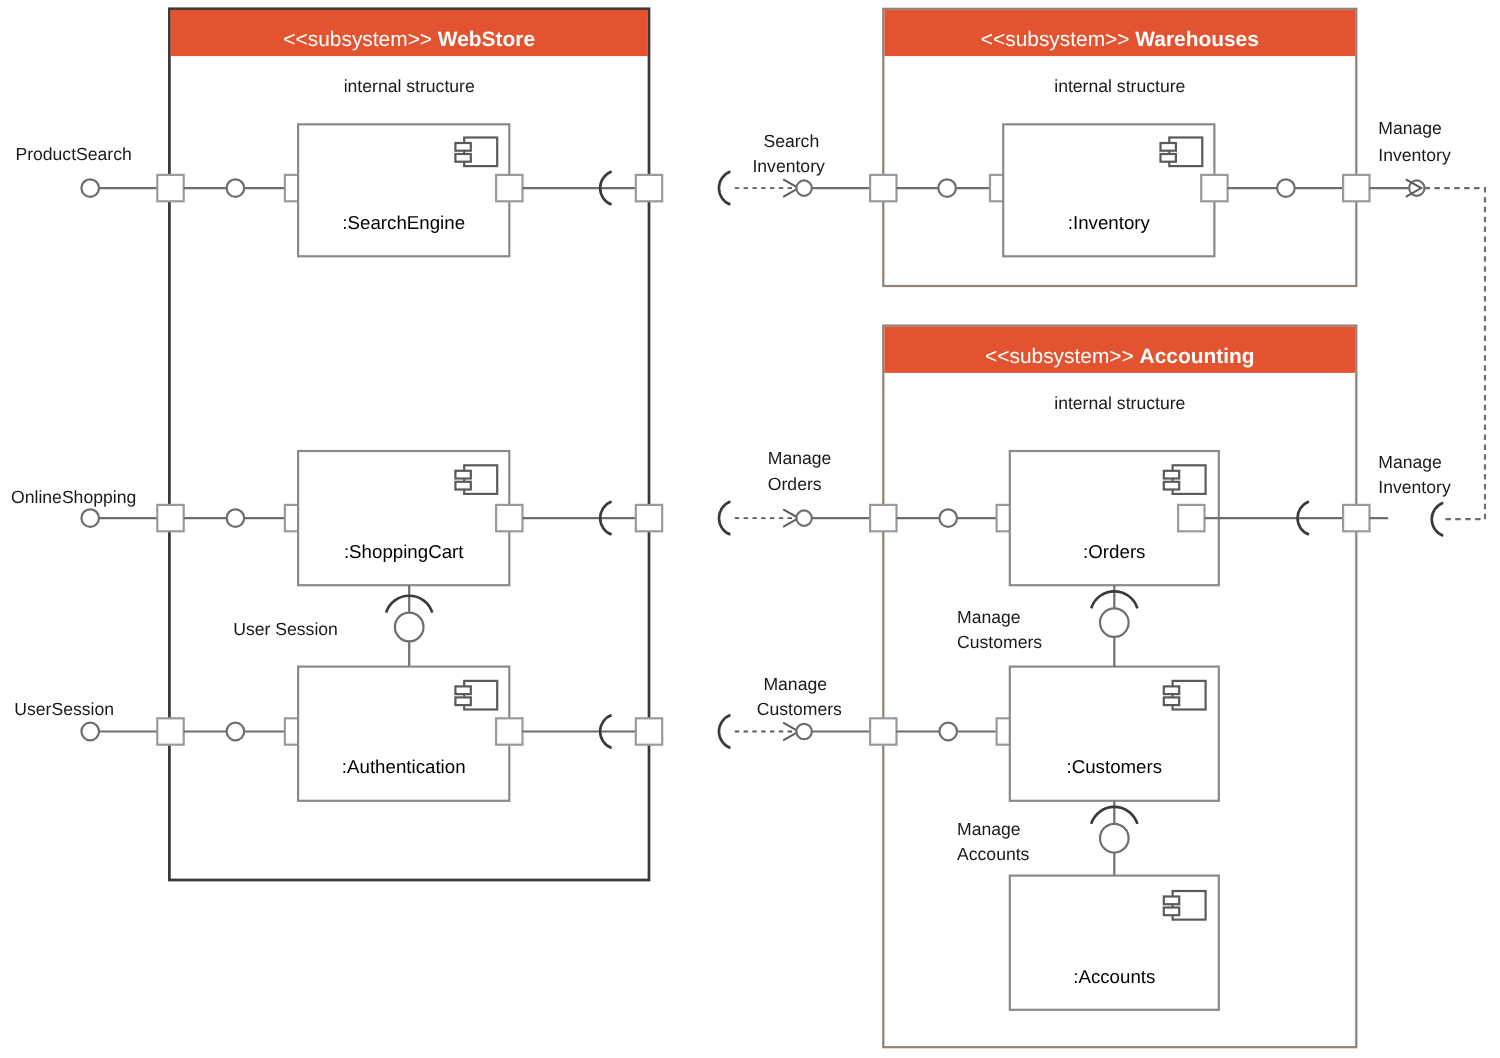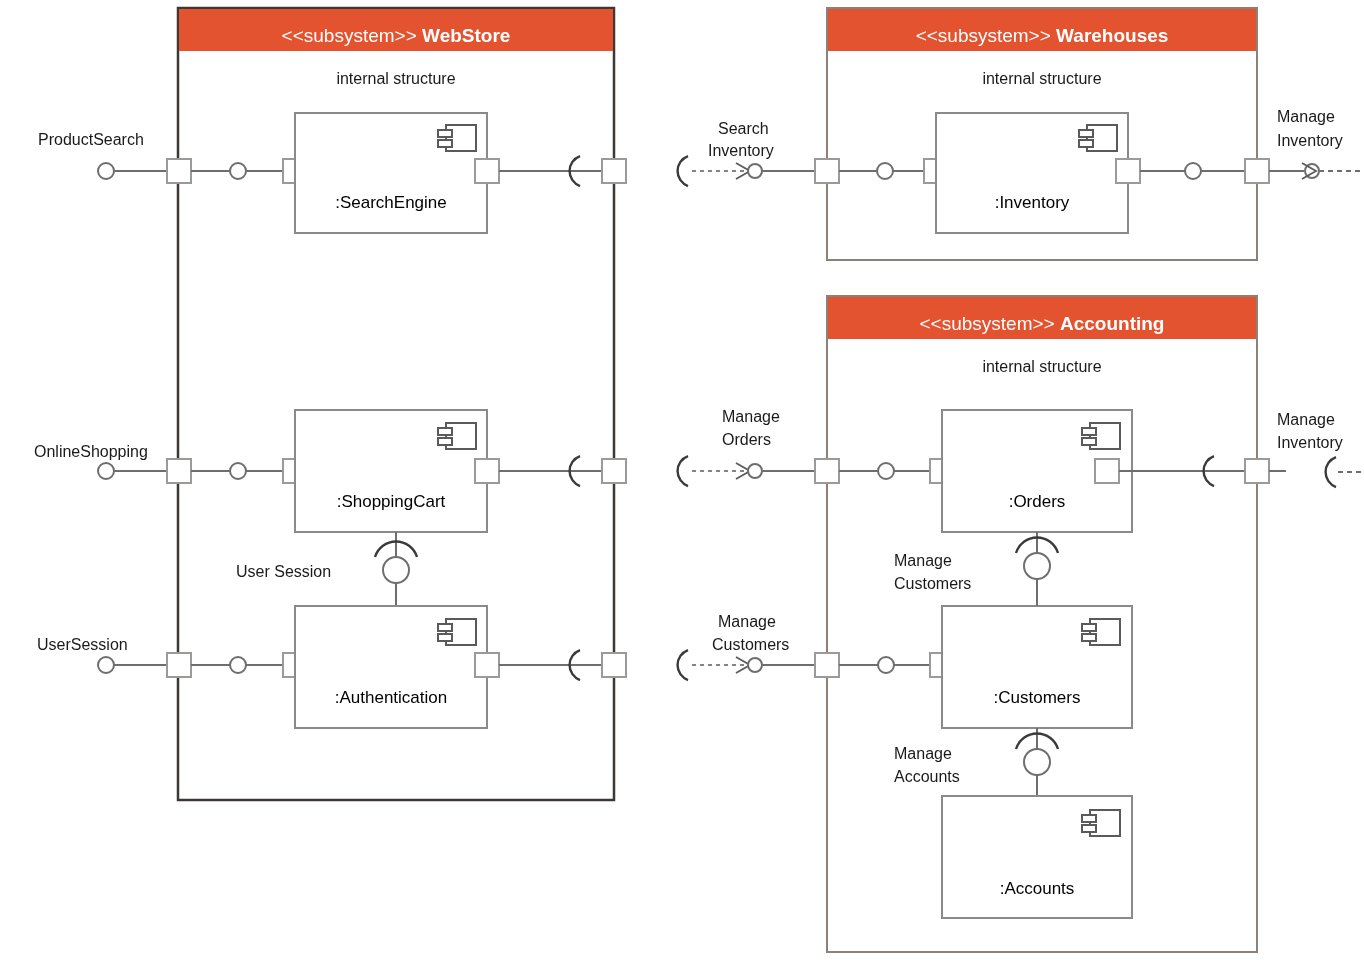--- a/index.html
+++ b/index.html
@@ -1,17 +1,17 @@
 <!DOCTYPE html>
 <html><head>
 <meta charset="utf-8">
 <style>
   html,body{margin:0;padding:0;background:#ffffff;}
   body{width:1364px;height:962px;font-family:"Liberation Sans",sans-serif;position:relative;overflow:hidden;}
-  #stage{position:relative;width:1192px;height:962px;margin-left:24px;}
+  #stage{position:relative;width:1192px;height:962px;}
   svg#diagram{position:absolute;left:0;top:0;width:1364px;height:962px;}
   .subsys-title{
     font-family:"Liberation Sans",sans-serif;
     font-size:19px;fill:#ffffff;text-anchor:middle;dominant-baseline:middle;
   }
   .subsys-title tspan.kw{font-weight:normal;}
   .subsys-title tspan.nm{font-weight:bold;}
   .int-struct{font-size:16px;fill:#1a1a1a;text-anchor:middle;font-family:"Liberation Sans",sans-serif;}
   .comp-name{font-size:17px;fill:#000000;text-anchor:middle;font-family:"Liberation Sans",sans-serif;}
   .iface-label{font-size:16px;fill:#1a1a1a;font-family:"Liberation Sans",sans-serif;}

